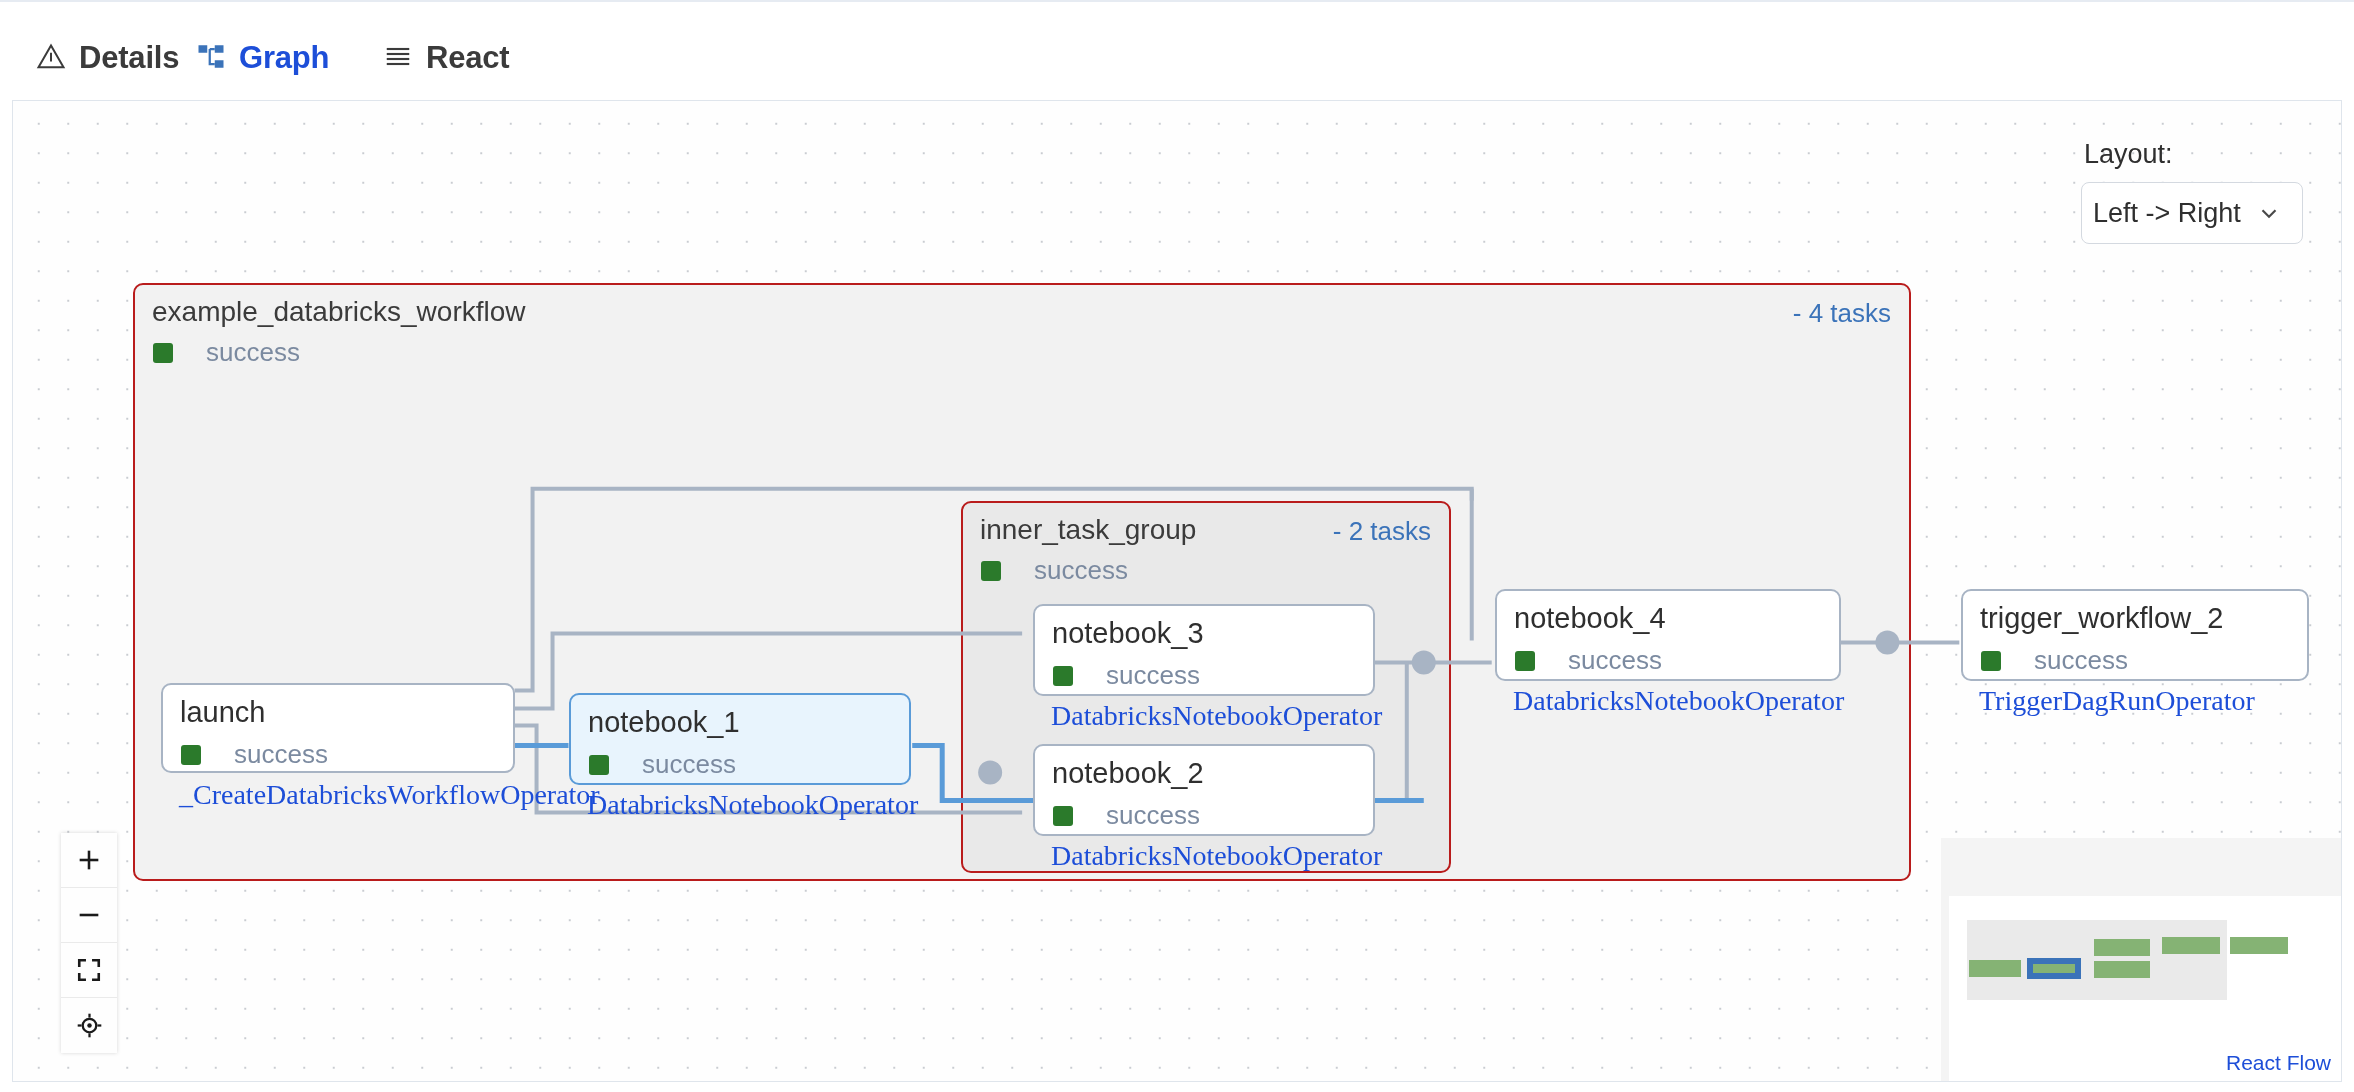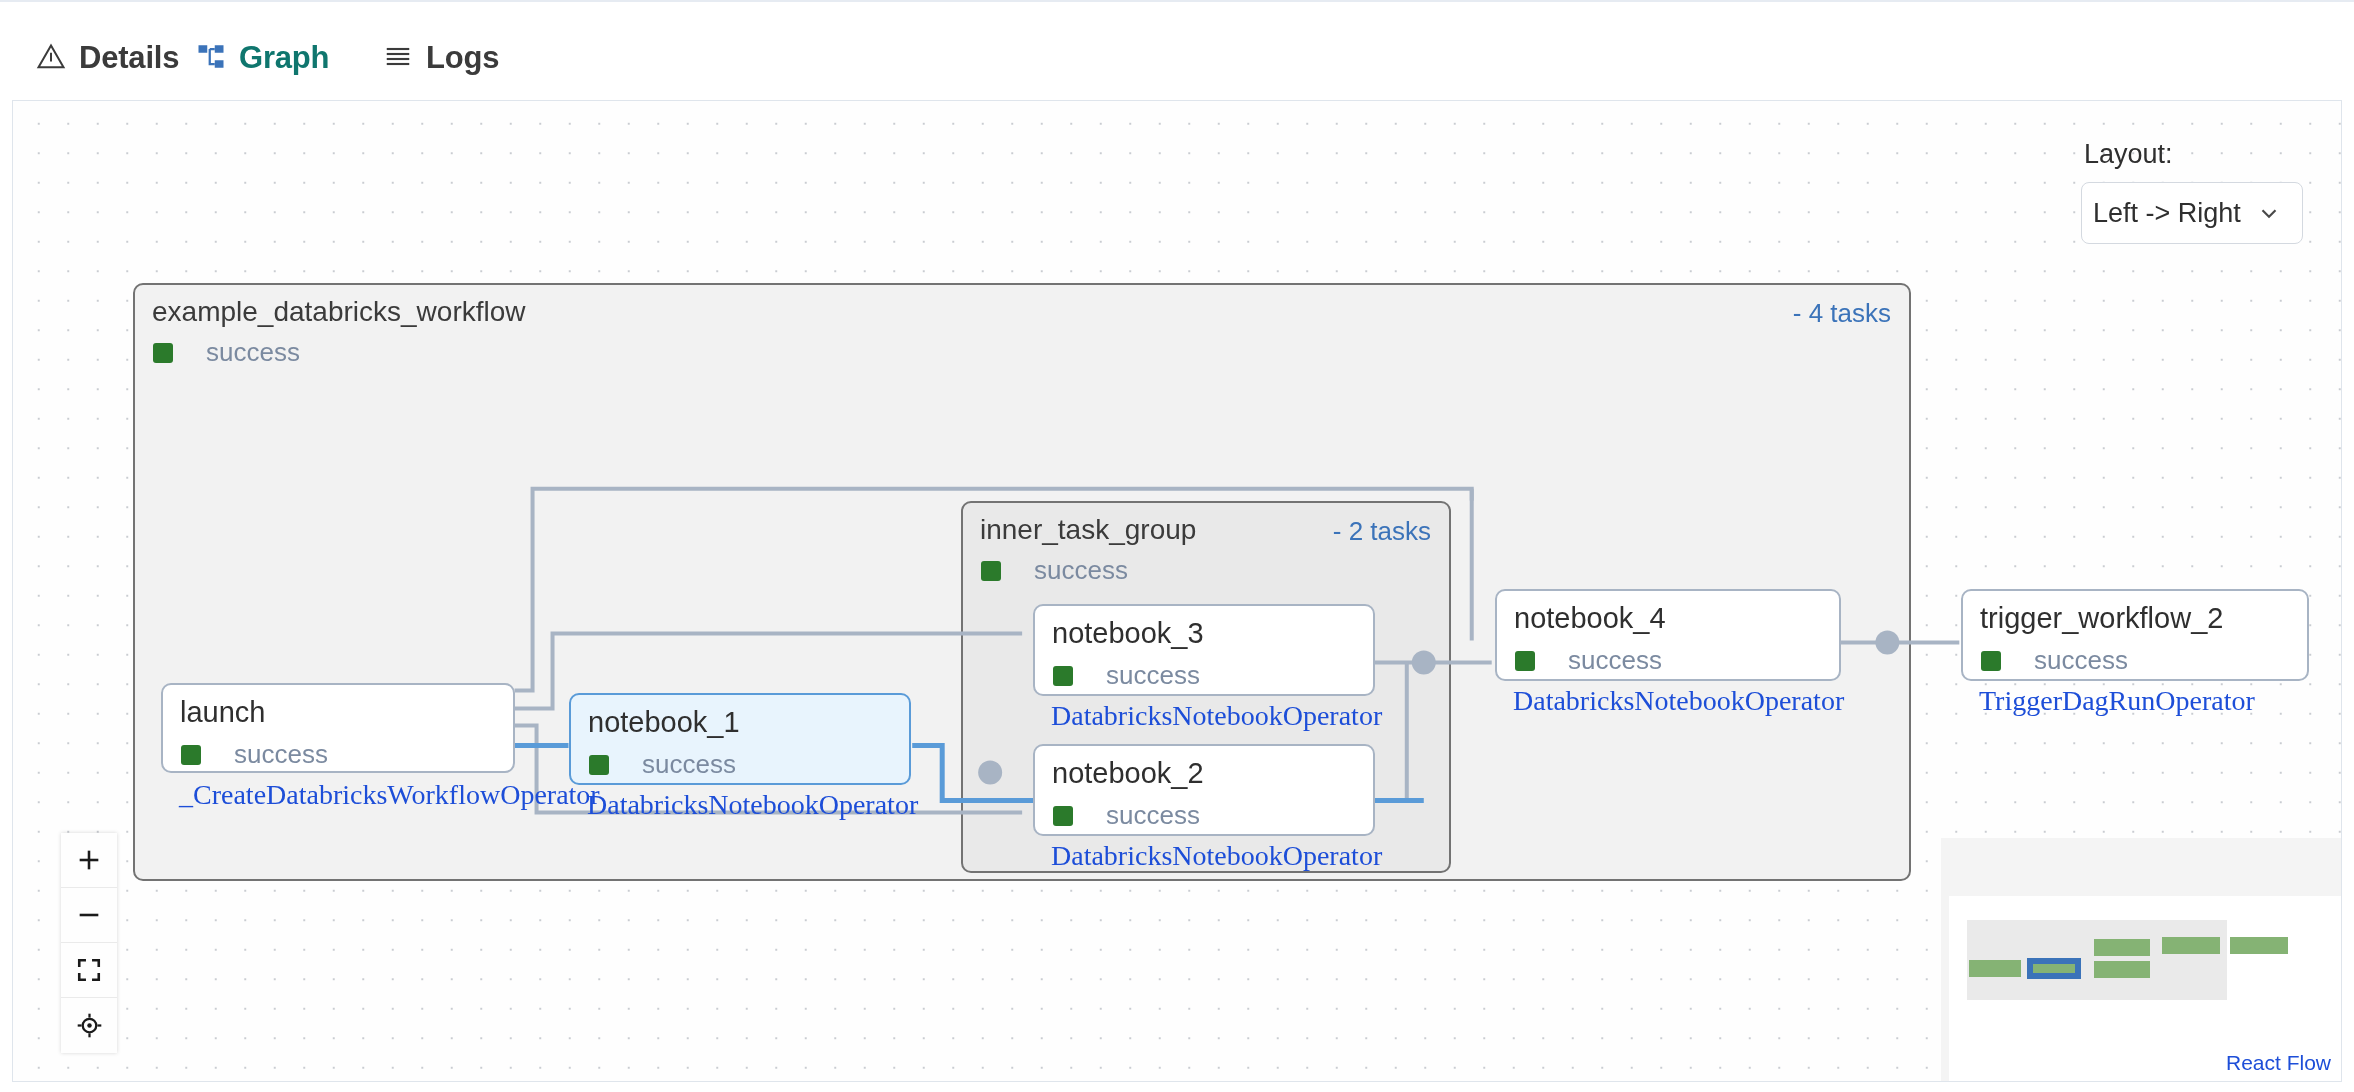--- a/index.html
+++ b/index.html
@@ -29,21 +29,21 @@
     gap: 13px;
     padding-top: 20px;
     cursor: pointer;
   }
   .tab .tlabel {
     font-size: 31px;
     font-weight: bold;
     color: #3b3b3b;
     letter-spacing: -0.2px;
   }
-  .tab.active .tlabel { color: #0f766e; }
+  .tab.active .tlabel { color: #1d4ed8; }
   .tab .tunder {
     position: absolute;
     left: 0; bottom: -18px;
     width: 100%; height: 5px;
     background: transparent;
   }
   .tab.active .tunder { background: #3b73b9; }
   .ticon { width: 30px; height: 33px; display: block; }
 
   #tab-details { left: 36px; }
@@ -89,21 +89,21 @@
     justify-content: space-between;
     padding: 0 20px 0 11px;
     cursor: pointer;
   }
   #layout-select .sval { font-size: 27px; color: #2f2f2f; }
 
   
   .grp {
     position: absolute;
     background: #f2f2f2;
-    border: 2px solid #737373;
+    border: 2px solid #b91c1c;
     border-radius: 10px;
   }
   .grp.inner { background: #e9e9e9; }
   .grp-title {
     position: absolute;
     left: 17px; top: 11px;
     font-size: 28px;
     color: #3b3b3b;
     white-space: nowrap;
   }
@@ -243,21 +243,21 @@
 
   <div class="tab" id="tab-logs">
     <svg class="ticon" viewBox="0 0 24 24">
       <g stroke="#3b3b3b" stroke-width="1.7">
         <line x1="3" y1="6" x2="21" y2="6"></line>
         <line x1="3" y1="10" x2="21" y2="10"></line>
         <line x1="3" y1="14" x2="21" y2="14"></line>
         <line x1="3" y1="18" x2="21" y2="18"></line>
       </g>
     </svg>
-    <span class="tlabel">Logs</span>
+    <span class="tlabel">React</span>
     <span class="tunder"></span>
   </div>
 
 </div>
 
 <div id="canvas">
   <div id="dots"></div>
 
   <div id="layout-panel">
     <div id="layout-label">Layout:</div>

